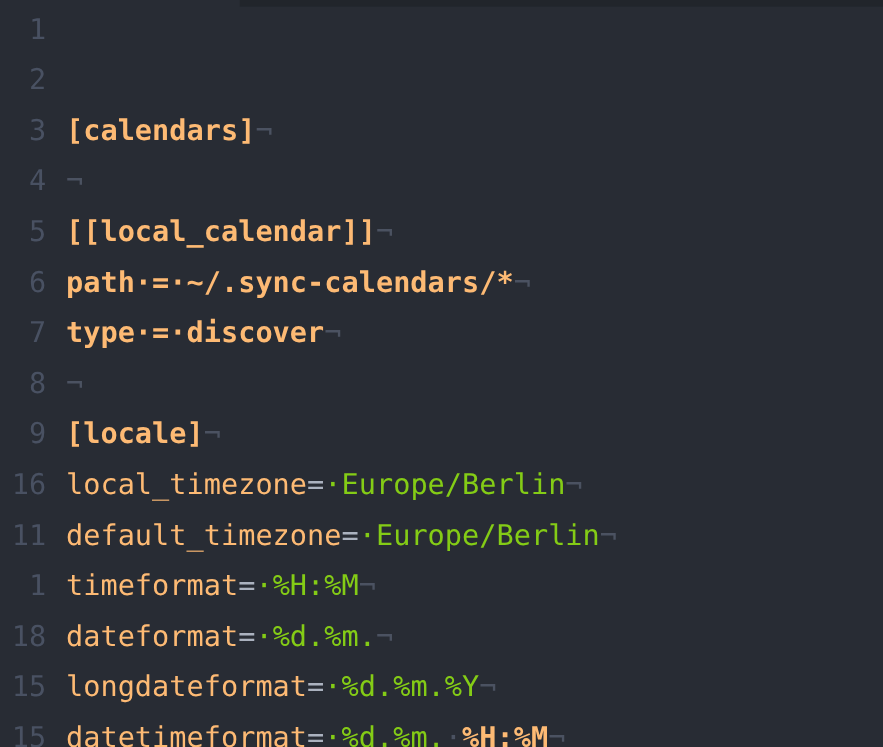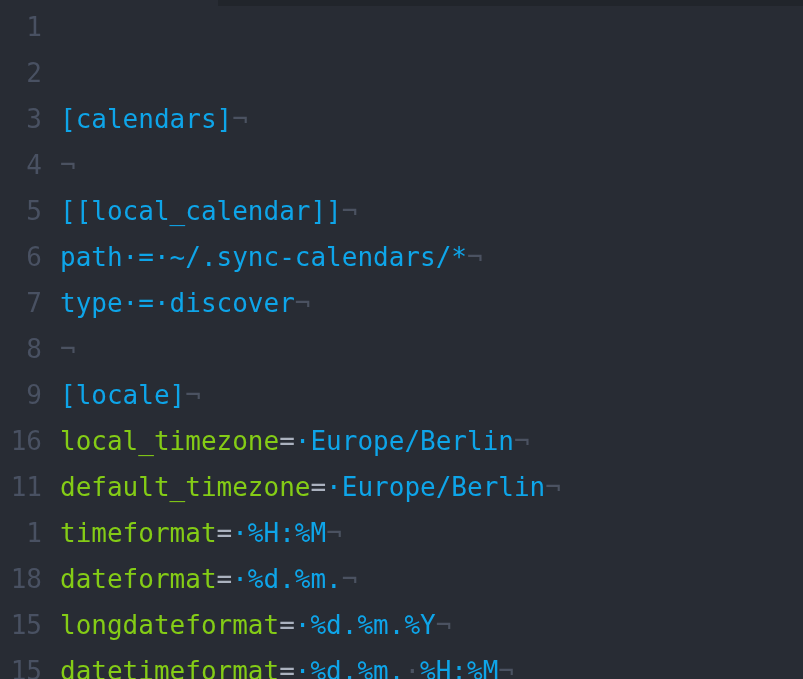--- a/index.html
+++ b/index.html
@@ -23,23 +23,23 @@
   }
   .gutter .ln { height: 46px; }
   .code {
     flex: 1;
     padding-top: 4px;
     white-space: pre;
     position: relative;
   }
   .code .line { height: 46px; }
   .whitespace { color: #4b5261; }
-  .headerfg { color: #0ea5e9; }
-  .keycol   { color: #84cc16; }
-  .valcol   { color: #0ea5e9; }
+  .headerfg { color: #fdba74; font-weight: bold; }
+  .keycol   { color: #fdba74; }
+  .valcol   { color: #84cc16; }
   .eq       { color: #abb2bf; }
   .tabshadow {
     position: absolute;
     top: 0; left: 158px; right: 0; height: 6px;
     background: #21252b;
   }
 </style>
 </head>
 <body>
 

